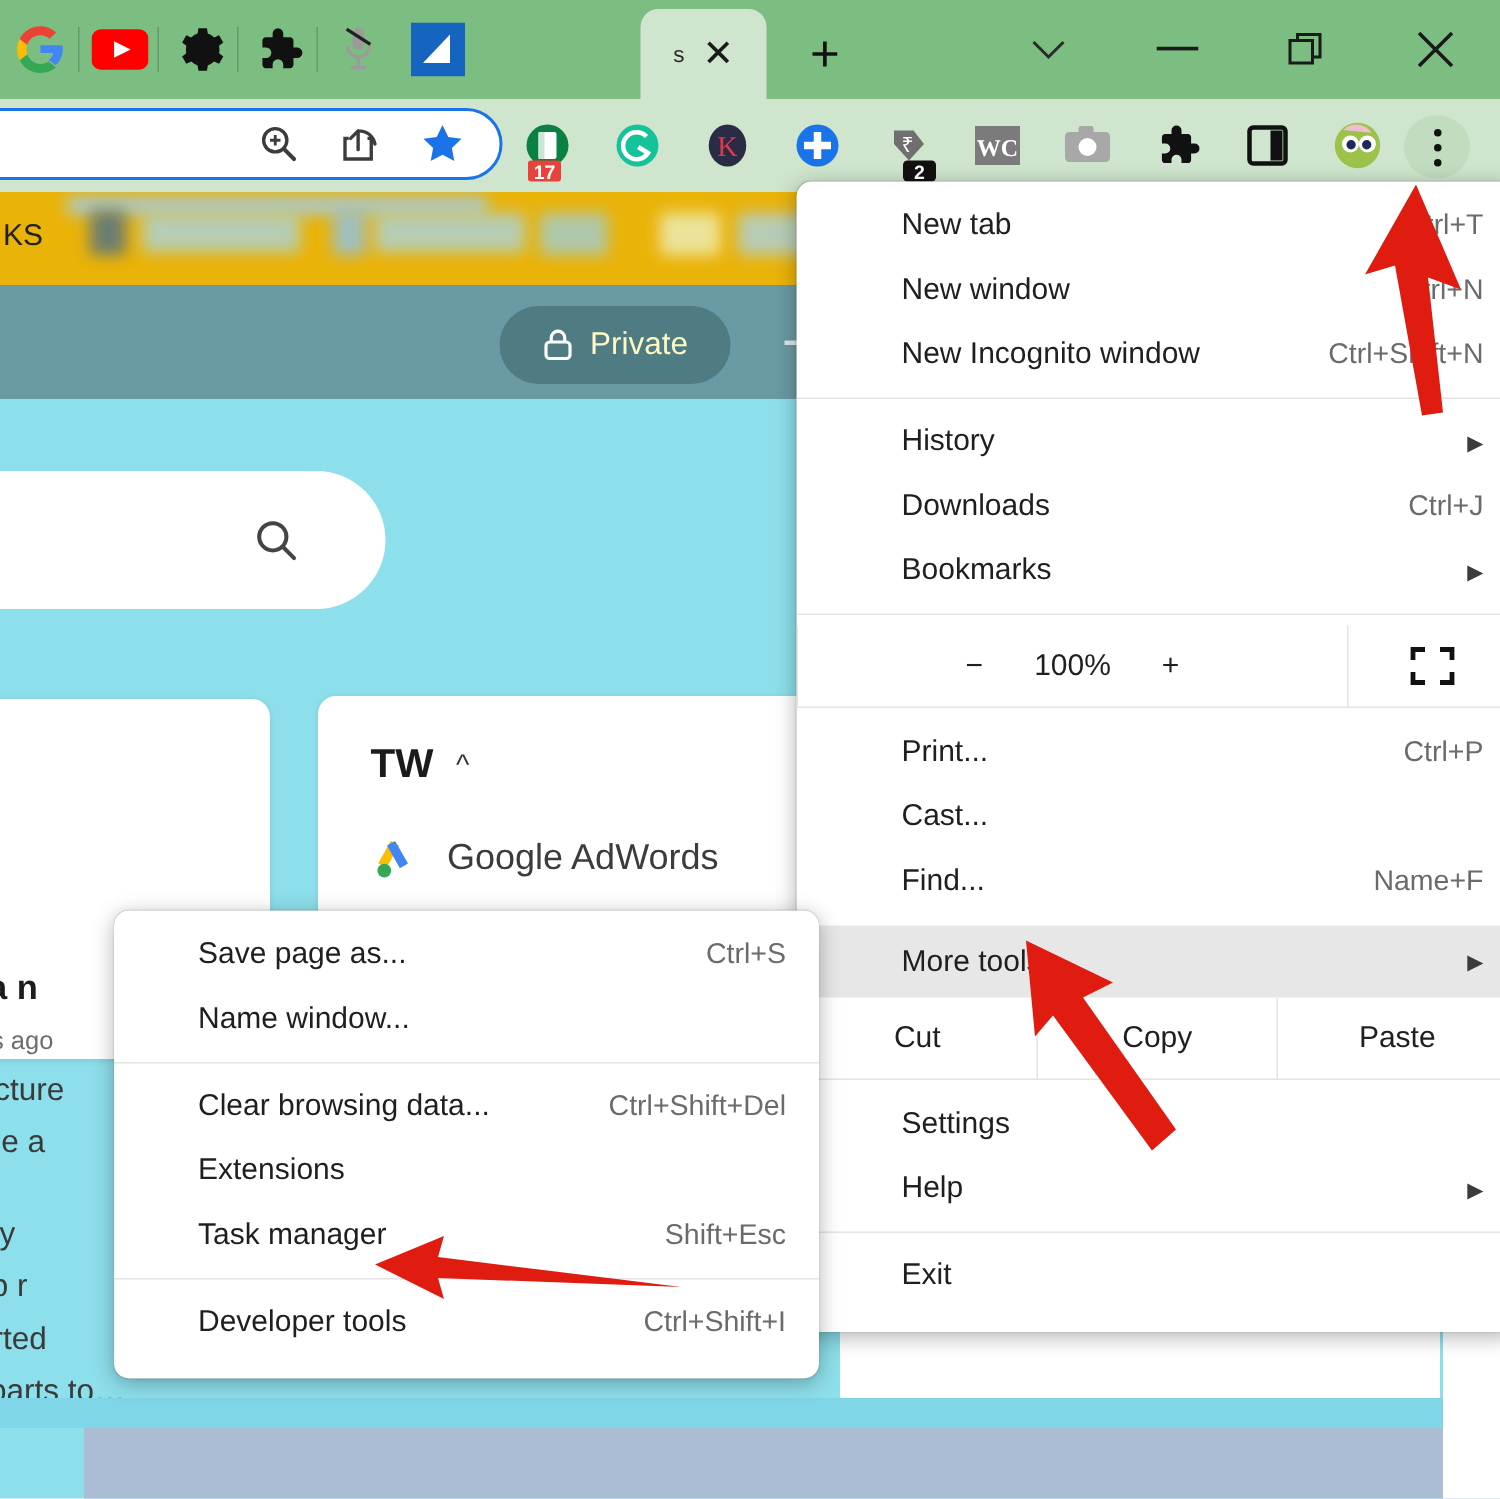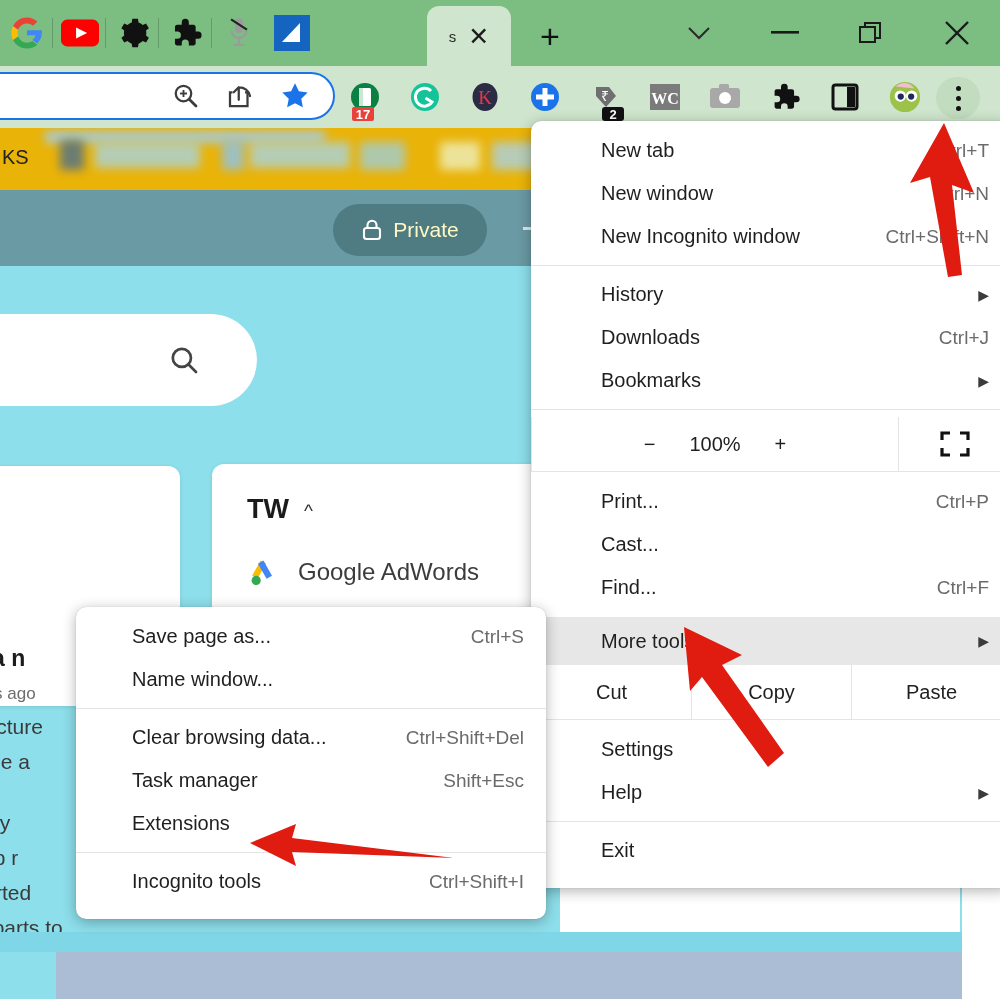--- a/index.html
+++ b/index.html
@@ -147,21 +147,21 @@
   .zoomrow { display: flex; align-items: stretch; height: 54px; }
   .zoomrow .zlabel { flex: 0 0 150px; display: flex; align-items: center; padding-left: 70px; font-size: 20px; color: #1f1f1f; }
   .zdiv { width: 1px; background: #e4e4e4; }
   .zctl { flex: 1; display: flex; align-items: center; justify-content: center; gap: 34px; font-size: 20px; color: #1f1f1f; }
   .zfull { flex: 0 0 112px; display: flex; align-items: center; justify-content: center; }
 
   .editrow { display: flex; align-items: stretch; height: 54px; }
   .editrow .elabel { flex: 0 0 150px; display: flex; align-items: center; padding-left: 70px; font-size: 20px; color: #1f1f1f; }
   .ecell { flex: 1; display: flex; align-items: center; justify-content: center; font-size: 20px; color: #1f1f1f; }
 
-  .sub-mi { padding-left: 56px; }
+  .sub-mi { padding-left: 42px; margin-left: 14px; }
   .menu-pad { height: 8px; }
 
   
   .arrow-svg { position: absolute; pointer-events: none; }
 </style>
 </head>
 <body>
 
 <div id="root">
 
@@ -453,21 +453,21 @@
 
     <div class="mi">
       <span>Print...</span>
       <span class="shortcut">Ctrl+P</span>
     </div>
     <div class="mi">
       <span>Cast...</span>
     </div>
     <div class="mi">
       <span>Find...</span>
-      <span class="shortcut">Ctrl+F</span>
+      <span class="shortcut">Name+F</span>
     </div>
 
     <div class="menu-pad"></div>
     <div class="mi hl" style="height:48px;">
       <span>More tools</span>
       <span class="arrow">▶</span>
     </div>
 
     <div class="editrow">
       <div class="zdiv"></div>
@@ -509,31 +509,31 @@
       <span>Name window...</span>
     </div>
 
     <div class="sep"></div>
 
     <div class="mi sub-mi">
       <span>Clear browsing data...</span>
       <span class="shortcut">Ctrl+Shift+Del</span>
     </div>
     <div class="mi sub-mi">
+      <span>Extensions</span>
+    </div>
+    <div class="mi sub-mi">
       <span>Task manager</span>
       <span class="shortcut">Shift+Esc</span>
     </div>
+
+    <div class="sep"></div>
+
     <div class="mi sub-mi">
-      <span>Extensions</span>
-    </div>
-
-    <div class="sep"></div>
-
-    <div class="mi sub-mi">
-      <span>Incognito tools</span>
+      <span>Developer tools</span>
       <span class="shortcut">Ctrl+Shift+I</span>
     </div>
     <div class="menu-pad"></div>
     <div class="menu-pad"></div>
   </div>
 
   <svg class="arrow-svg" style="left:890px; top:115px;" width="110" height="165">
     <path d="M58 162 L40 62 L20 68 L54 8 L84 78 L62 70 L72 160 z" fill="#e01b10"></path>
   </svg>
 

